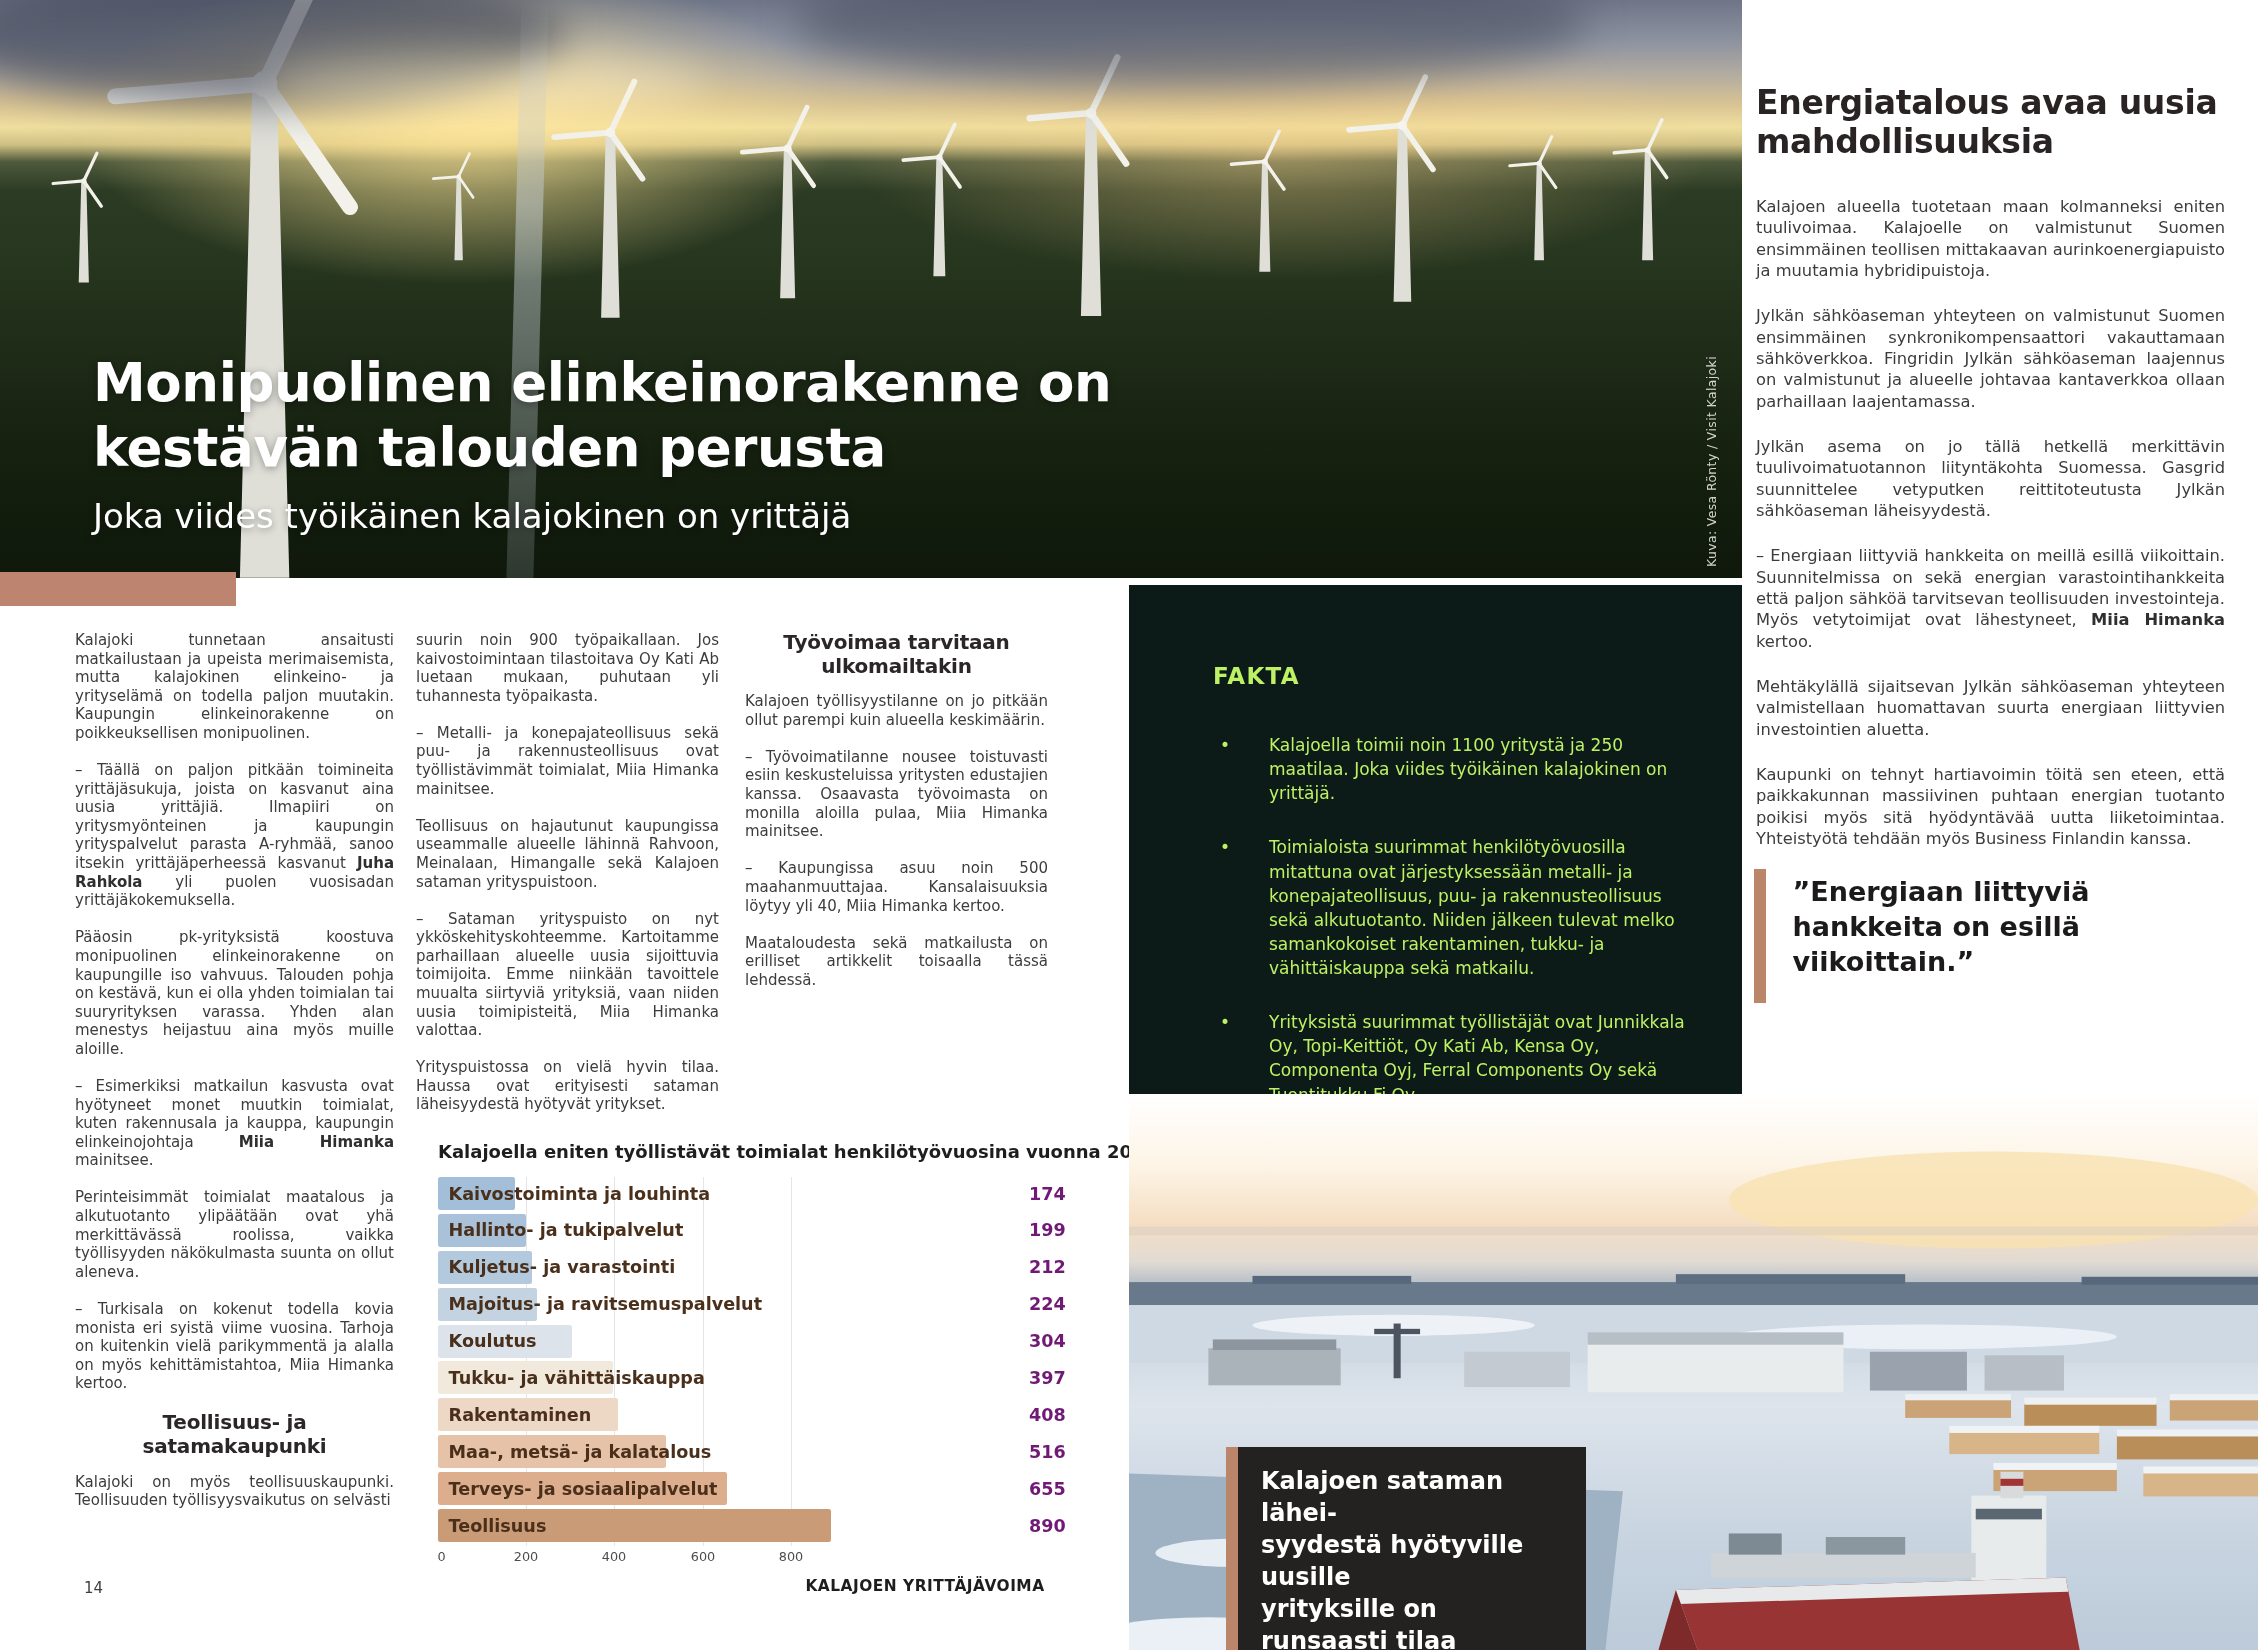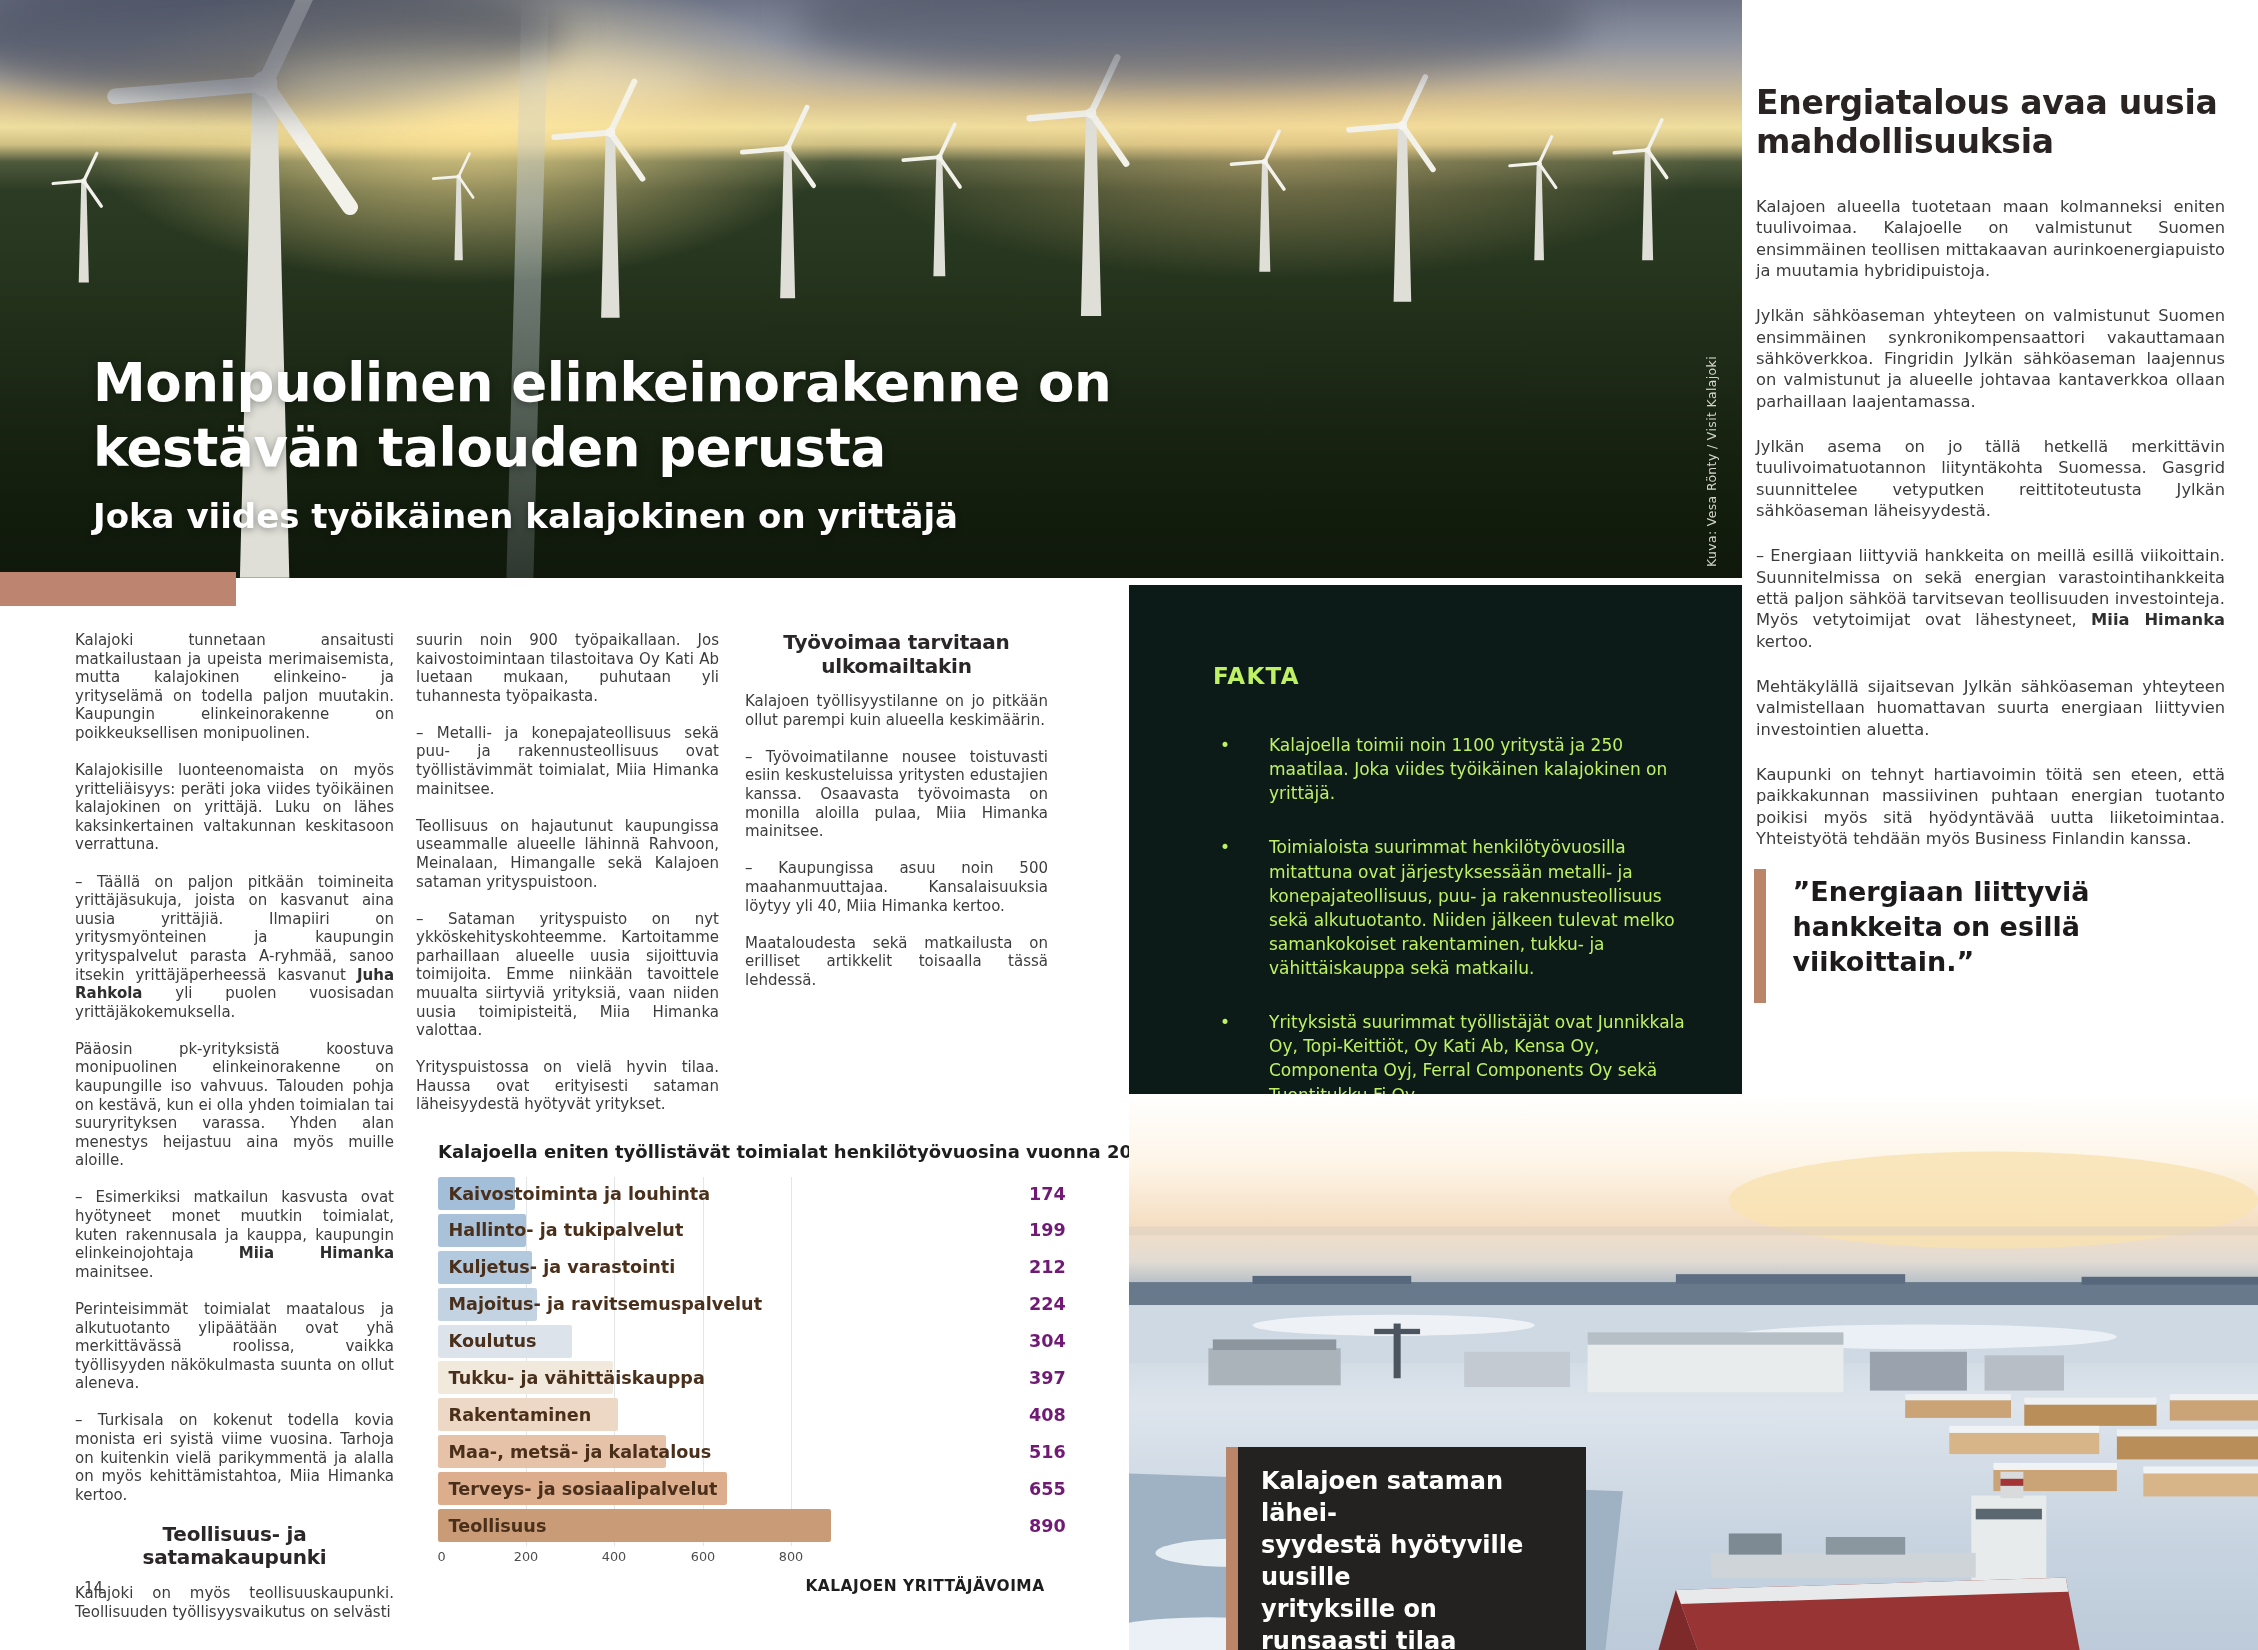--- a/index.html
+++ b/index.html
@@ -14,21 +14,21 @@
       linear-gradient(180deg,#6e7587 0%,#8d92a0 7%,#b3aca1 13%,#d8c393 18%,#efdf9f 22%,#cfc083 25%,#4f5a3c 28%,#2c3b24 33%,#27361f 45%,#1e2b17 62%,#15200f 80%,#0f180b 100%);}
   .cloud{position:absolute;border-radius:50%;filter:blur(19.4px);}
   .cloud.c1{left:-53px;top:-35px;width:618px;height:141px;background:rgba(64,70,88,.65);}
   .cloud.c2{left:794px;top:-44px;width:794px;height:132px;background:rgba(72,78,95,.55);}
   .cloud.c3{left:265px;top:53px;width:441px;height:62px;background:rgba(255,244,210,.35);}
   .road{position:absolute;left:514px;top:0;width:26.5px;height:578px;transform:skewX(-1.5deg);
         background:linear-gradient(180deg,rgba(205,210,214,0) 0%,rgba(195,203,208,.55) 35%,rgba(170,180,186,.4) 70%,rgba(140,150,155,.25) 100%);}
   .hero-text{position:absolute;left:93px;top:351px;z-index:5;}
   .hero-title{color:#ffffff;font-weight:700;font-size:53px;line-height:1.22;letter-spacing:-0.4px;
               text-shadow:0 1.8px 8.8px rgba(0,0,0,.35);}
-  .hero-subtitle{color:#ffffff;font-weight:700;font-size:34px;margin-top:16px;
+  .hero-subtitle{color:#ffffff;font-weight:400;font-size:34px;margin-top:16px;
                  text-shadow:0 1.8px 7px rgba(0,0,0,.35);}
   .photo-credit{position:absolute;right:23px;bottom:10.6px;z-index:6;color:#e9e9e2;font-size:12.4px;
                 writing-mode:vertical-rl;transform:rotate(180deg);letter-spacing:0.4px;opacity:.9;}
   .accent-bar{position:absolute;left:0;top:572px;width:236px;height:34px;z-index:7;}
 
   
   .bodycol{position:absolute;top:631px;font-size:15px;line-height:1.24;text-align:justify;color:#3c3c3c;}
   .bodycol p{margin:0 0 18.5px 0;}
   .col1{left:75px;width:319px;}
   .col2{left:416px;width:303px;}
@@ -123,21 +123,20 @@
       <div class="hero-subtitle">Joka viides työikäinen kalajokinen on yrittäjä</div>
     </div>
     <div class="photo-credit">Kuva: Vesa Rönty / Visit Kalajoki</div>
   </div>
   <div class="accent-bar" style="background: rgb(189, 133, 112);"></div>
 
   <div class="bodycol col1">
     <div>
 
     <p>Kalajoki tunnetaan ansaitusti matkailustaan ja upeista merimaisemista, mutta kalajokinen elinkeino- ja yrityselämä on todella paljon muutakin. Kaupungin elinkeinorakenne on poikkeuksellisen monipuolinen.</p>
-        <p>Kalajokisille luonteenomaista on myös yritteliäisyys: peräti joka viides työikäinen kalajokinen on yrittäjä. Luku on lähes kaksinkertainen valtakunnan keskitasoon verrattuna.</p>
         <p>– Täällä on paljon pitkään toimineita yrittäjäsukuja, joista on kasvanut aina uusia yrittäjiä. Ilmapiiri on yritysmyönteinen ja kaupungin yrityspalvelut parasta A-ryhmää, sanoo itsekin yrittäjäperheessä kasvanut <strong>Juha Rahkola</strong> yli puolen vuosisadan yrittäjäkokemuksella.</p>
         <p>Pääosin pk-yrityksistä koostuva monipuolinen elinkeinorakenne on kaupungille iso vahvuus. Talouden pohja on kestävä, kun ei olla yhden toimialan tai suuryrityksen varassa. Yhden alan menestys heijastuu aina myös muille aloille.</p>
         <p>– Esimerkiksi matkailun kasvusta ovat hyötyneet monet muutkin toimialat, kuten rakennusala ja kauppa, kaupungin elinkeinojohtaja <strong>Miia Himanka</strong> mainitsee.</p>
         <p>Perinteisimmät toimialat maatalous ja alkutuotanto ylipäätään ovat yhä merkittävässä roolissa, vaikka työllisyyden näkökulmasta suunta on ollut aleneva.</p>
         <p>– Turkisala on kokenut todella kovia monista eri syistä viime vuosina. Tarhoja on kuitenkin vielä parikymmentä ja alalla on myös kehittämistahtoa, Miia Himanka kertoo.</p>
       </div>
     <div class="colhead">Teollisuus- ja satamakaupunki</div>
     <p>Kalajoki on myös teollisuuskaupunki. Teollisuuden työllisyysvaikutus on selvästi</p>
   </div>
 

